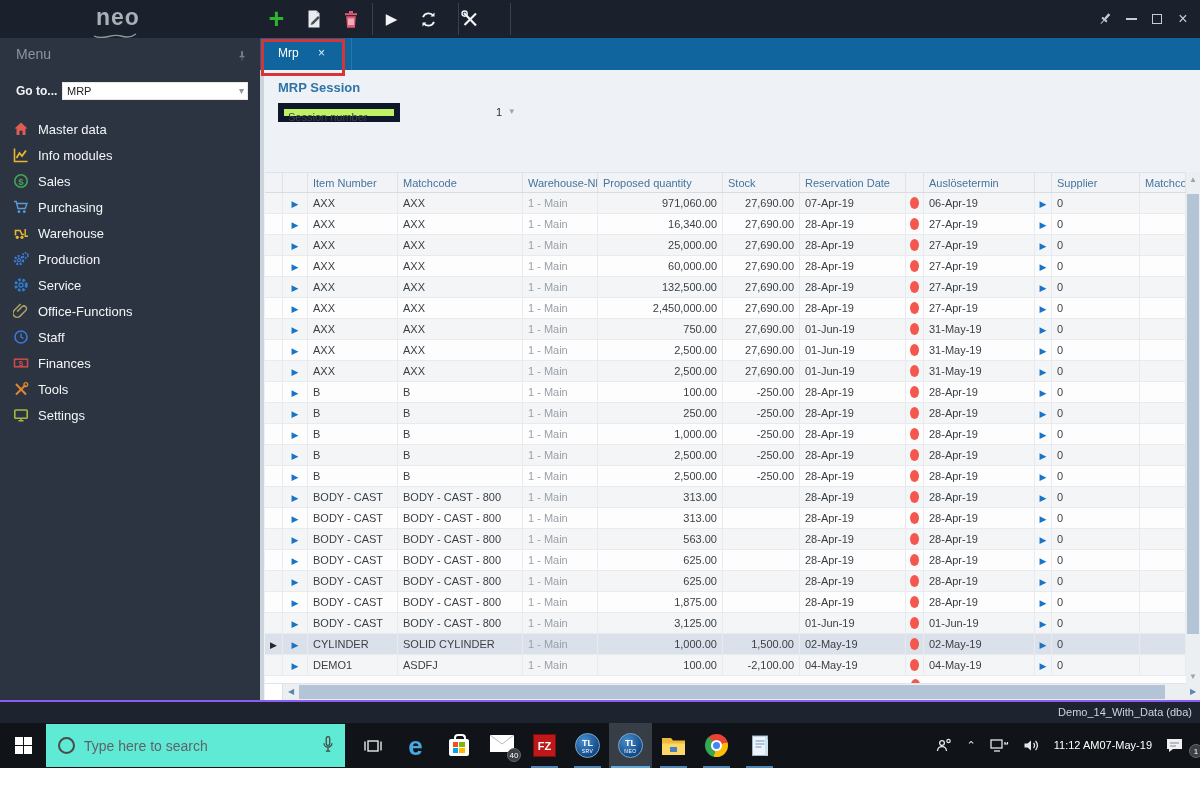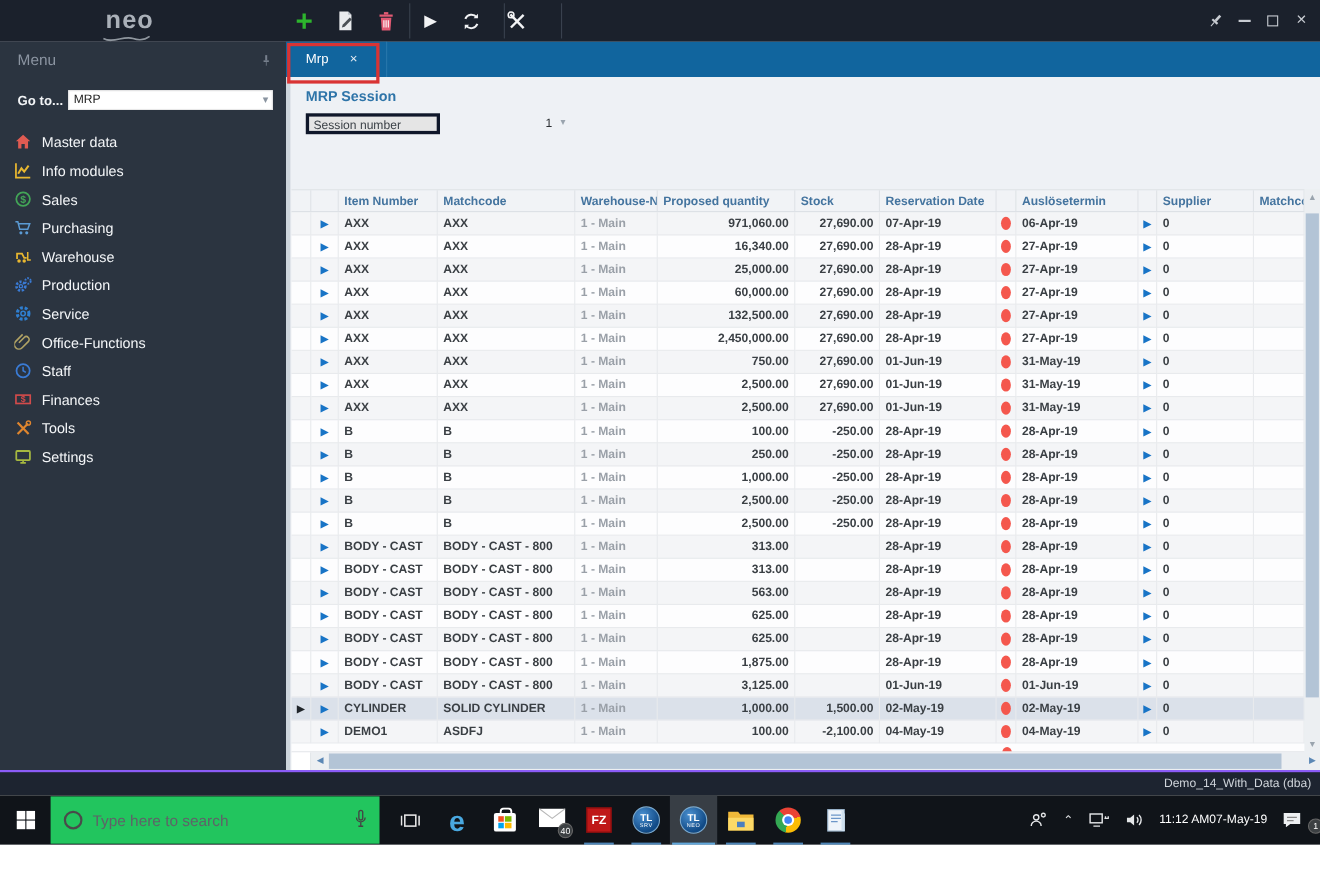--- a/index.html
+++ b/index.html
@@ -39,30 +39,30 @@
   
   .tabstrip { position:absolute; left:260px; top:38px; width:940px; height:32px; background:#11659e; }
   .doc-tab { position:absolute; left:2px; top:0; width:90px; height:32px; background:#11659e; border-right:1px solid #2a77ab; }
   .doc-tab .t { position:absolute; left:16px; top:8px; color:#fff; font-size:12px; }
   .doc-tab .x { position:absolute; left:56px; top:8px; color:#e8eef4; font-size:12px; cursor:default; }
   .annotation { position:absolute; left:261px; top:39px; width:84px; height:37px; border:3px solid #d93434; z-index:50; pointer-events:none; }
 
   
   .content { position:absolute; left:260px; top:70px; width:940px; height:630px; background:#eef1f5; border-left:4px solid #cdd5dc; }
   .panel-title { position:absolute; left:278px; top:80px; color:#2e74a8; font-size:13px; font-weight:bold; }
-  .sess-label { position:absolute; left:278px; top:103px; width:122px; height:19px; background:#e5e5e5; border:3px solid #0f172a; color:#3c4248; font-size:11px; line-height:17px; padding-left:4px; }
+  .sess-label { position:absolute; left:278px; top:103px; width:122px; height:19px; background:#bef264; border:6px solid #0f172a; color:#3c4248; font-size:11px; line-height:17px; padding-left:4px; }
   .sess-value { position:absolute; left:400px; top:103px; width:118px; height:19px; font-size:11px; color:#2b2f33; }
   .sess-value .v { position:absolute; right:16px; top:3px; }
   .sess-value .arr { position:absolute; right:4px; top:3px; color:#9aa4ae; font-size:9px; }
   .vtabs { position:absolute; left:278px; top:137px; display:flex; }
   .vtab { font-size:12.5px; color:#2b2f33; margin-right:18px; padding-bottom:7px; cursor:default; }
   .vtab.active { font-weight:bold; border-bottom:3px solid #1a6ca5; }
 
   
-  .grid { position:absolute; left:265px; top:172px; width:921px;font-weight:bold; }
+  .grid { position:absolute; left:265px; top:172px; width:921px; }
   .g-head { display:flex; height:21px; background:#f1f3f6; border-top:1px solid #dfe3e7; border-bottom:1px solid #d8dce1; }
   .g-hcell { font-size:11px; color:#44749f; line-height:20px; padding-left:5px; border-right:1px solid #dfe3e7; overflow:hidden; white-space:nowrap; }
   .g-row { display:flex; height:21px; background:#fdfdfe; }
   .g-row.alt { background:#f4f5f7; }
   .g-row.selected { background:#dbe1ea; }
   .g-cell { font-size:11px; color:#3a3f44; line-height:20px; padding-left:5px; border-right:1px solid #e8eaed; border-bottom:1px solid #e8eaed; overflow:hidden; white-space:nowrap; }
   .g-cell.num { text-align:right; padding-right:5px; padding-left:0; }
   .g-cell.dim { color:#9aa0a8; }
   .g-cell.icon-cell { padding:0; text-align:center; }
   .exp-arrow { color:#1874c6; font-size:9px; }
@@ -80,21 +80,21 @@
   .hsb .btn { position:absolute; top:0; width:14px; height:16px; color:#5b87b5; font-size:8px; text-align:center; line-height:16px; }
   .hsb .thumb { position:absolute; left:34px; top:1px; width:866px; height:14px; background:#b3c4d6; }
 
   
   .statusbar { position:absolute; left:0; top:700px; width:1200px; height:23px; background:#1d2430; border-top:2px solid #8b5cf6; }
   .statusbar .txt { position:absolute; right:8px; top:4px; color:#cfd4da; font-size:11px; }
 
   
   .taskbar { position:absolute; left:0; top:723px; width:1200px; height:45px; background:#101419; }
   .start { position:absolute; left:0; top:0; width:46px; height:45px; display:flex; align-items:center; justify-content:center; }
-  .searchbox { position:absolute; left:46px; top:1px; width:299px; height:43px; background:#22c55e; }
+  .searchbox { position:absolute; left:46px; top:1px; width:299px; height:43px; background:#5eead4; }
   .searchbox input { position:absolute; left:38px; top:0; width:220px; height:43px; border:none; background:transparent; font-size:14px; color:#333; font-family:"Liberation Sans",sans-serif; outline:none; }
   .searchbox input::placeholder { color:#5f6368; }
   .cortana-ring { position:absolute; left:12px; top:13px; width:17px; height:17px; border:2.2px solid #4a4a4a; border-radius:50%; }
   .mic { position:absolute; right:10px; top:11px; }
   .taskview { position:absolute; left:352px; top:0; width:42px; height:45px; display:flex; align-items:center; justify-content:center; }
   .apps { position:absolute; left:394px; top:0; height:45px; display:flex; }
   .app { position:relative; width:43px; height:45px; display:flex; align-items:center; justify-content:center; }
   .app.active { background:#383e45; }
   .run-line { position:absolute; bottom:0; left:8px; width:27px; height:2.5px; background:#4e86b8; }
   .app.active .run-line { left:2px; width:39px; background:#61a8dc; }

